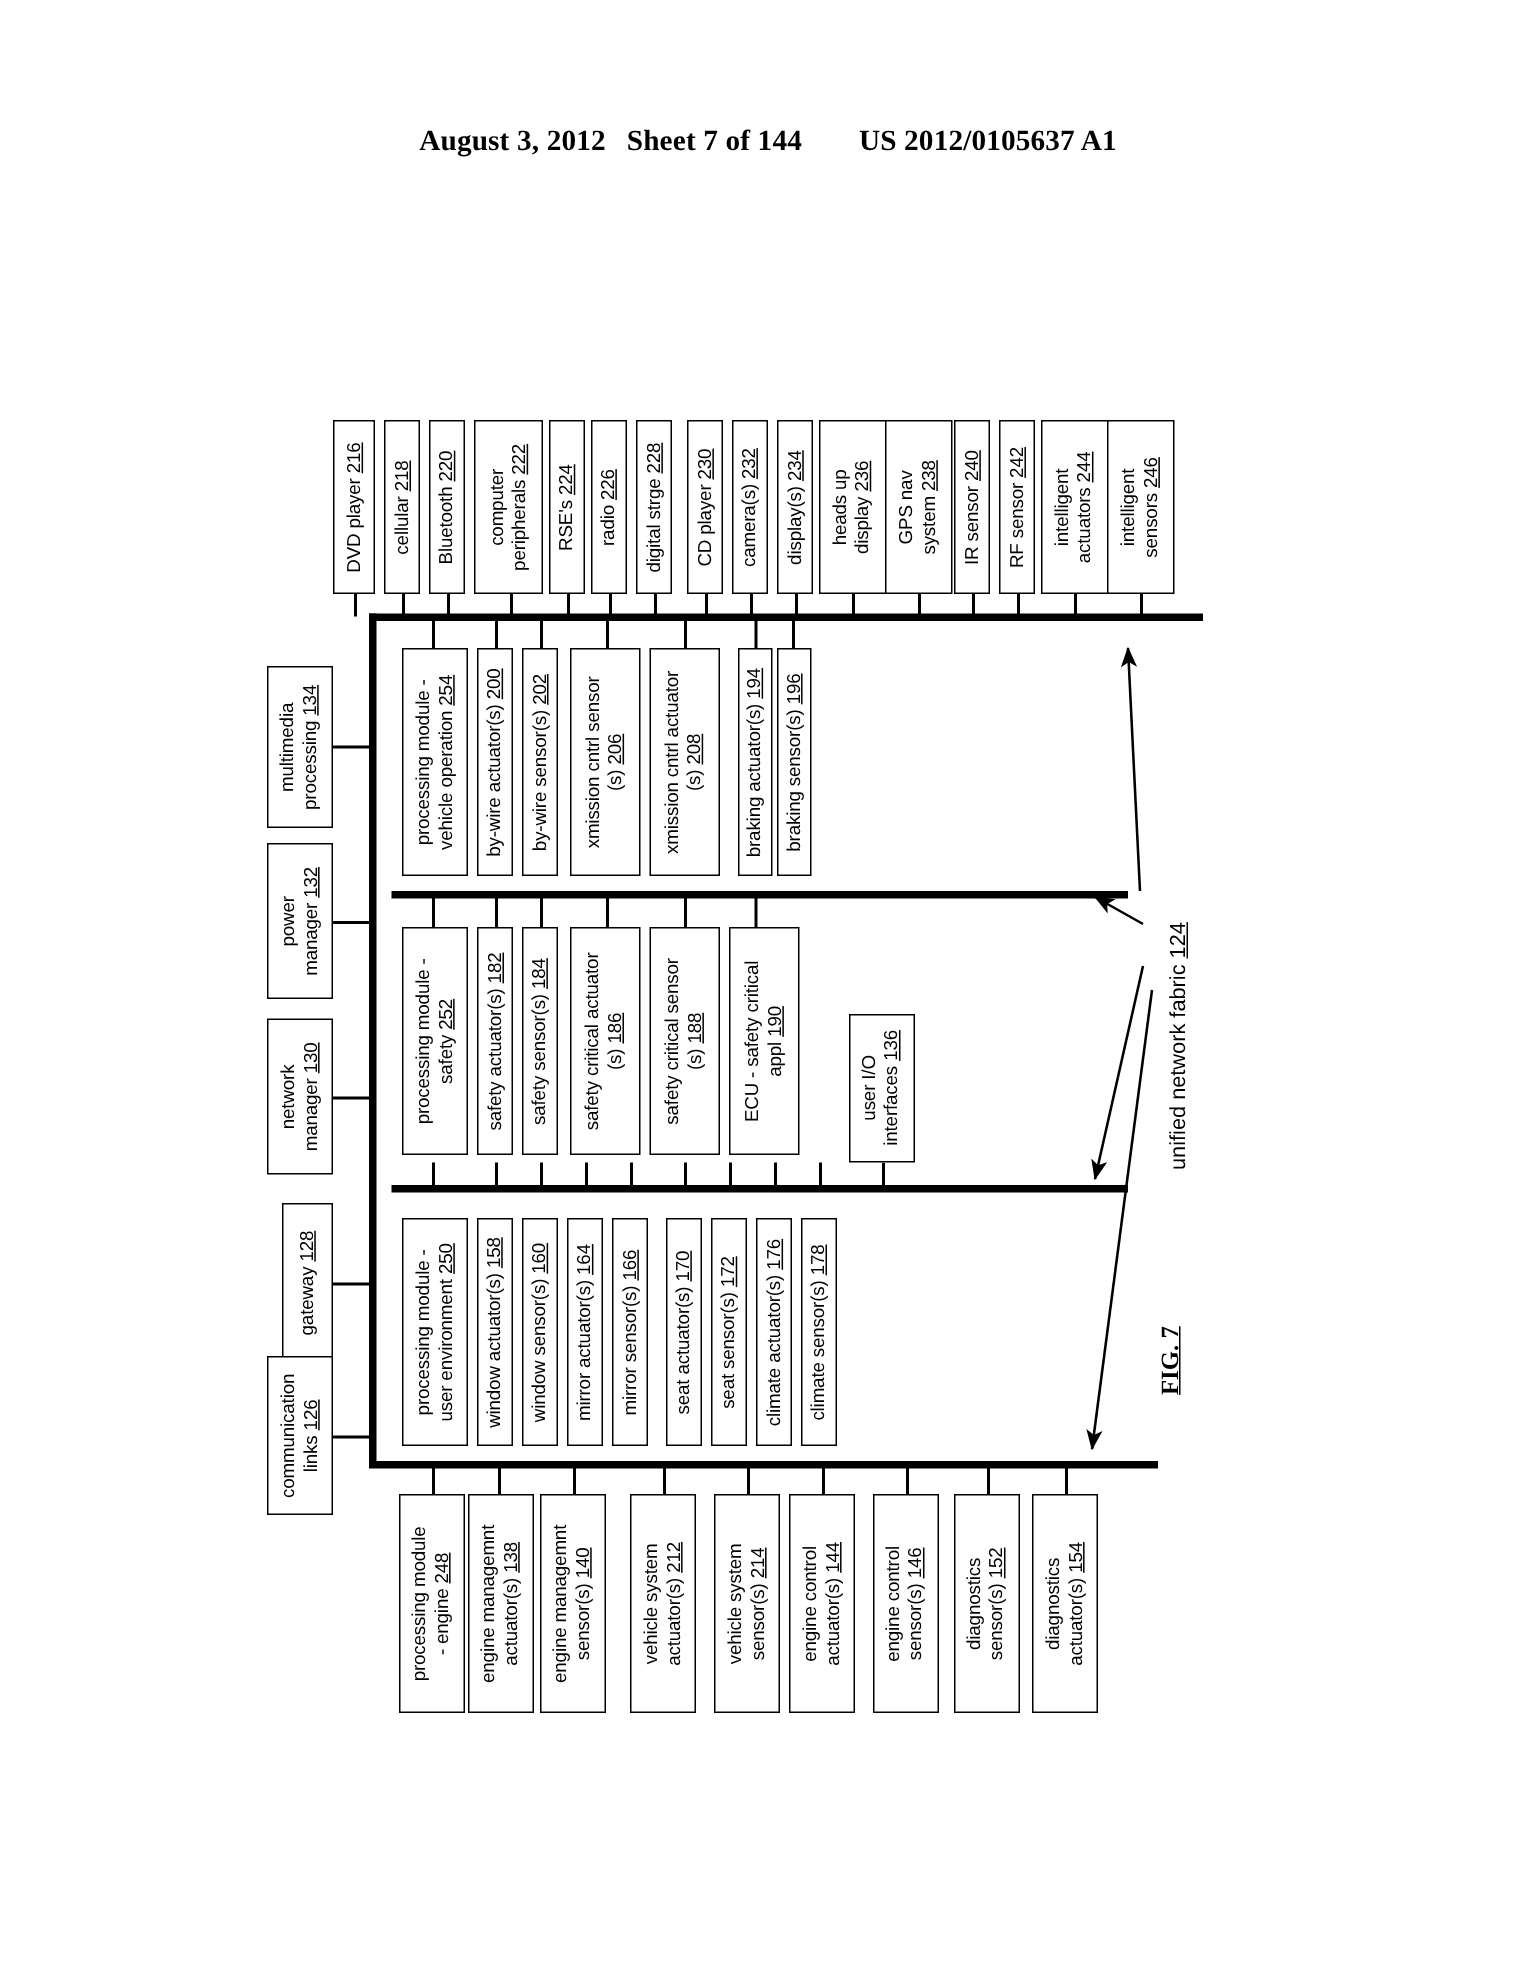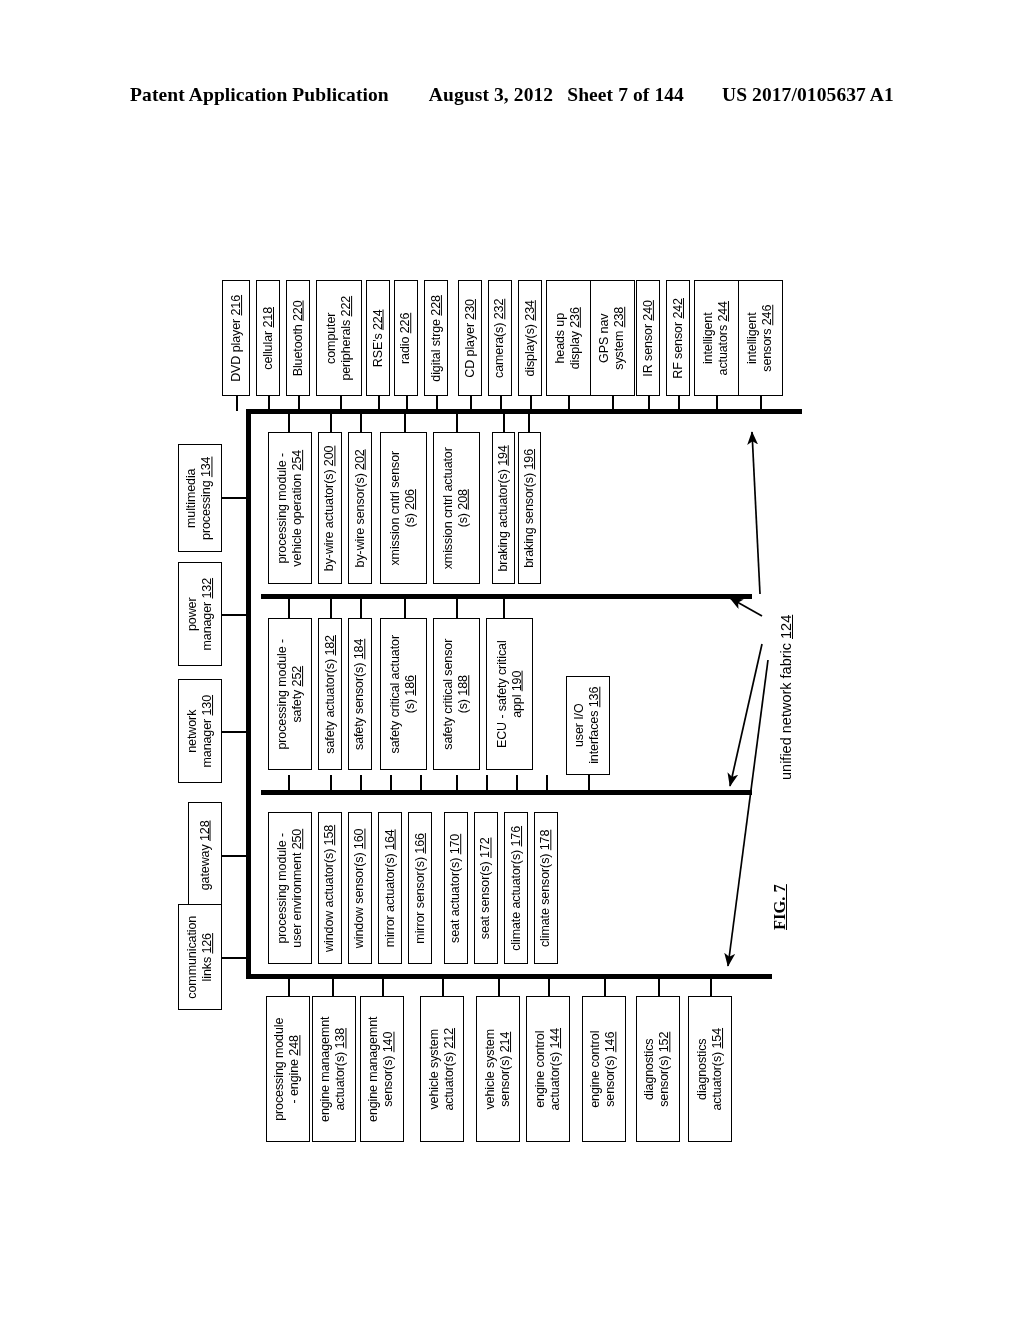--- a/index.html
+++ b/index.html
@@ -103,24 +103,23 @@
     transform: rotate(-90deg);
   }
   #arrows { position: absolute; left: 0; top: 0; width: 1024px; height: 1320px; }
 </style>
 </head>
 <body>
 
 <div id="page">
 
   <div id="pub-header">
-    <span class="h-title">Patent Application Publication</span>
     <span class="h-date">August 3, 2012</span>
     <span class="h-sheet">Sheet 7 of 144</span>
-    <span class="h-pat">US 2017/0105637 A1</span>
+    <span class="h-pat">US 2012/0105637 A1</span>
   </div>
 
   <div id="figure">
 
     <div class="bus h" style="left:246px; top:409px; width:556px;"></div>
     <div class="bus v" style="left:246px; top:409px; height:565px;"></div>
 
     <div class="bus h" style="left:261px; top:594px; width:491px;"></div>
     <div class="bus h" style="left:261px; top:790px; width:491px;"></div>
     <div class="bus h" style="left:246px; top:974px; width:526px;"></div>

